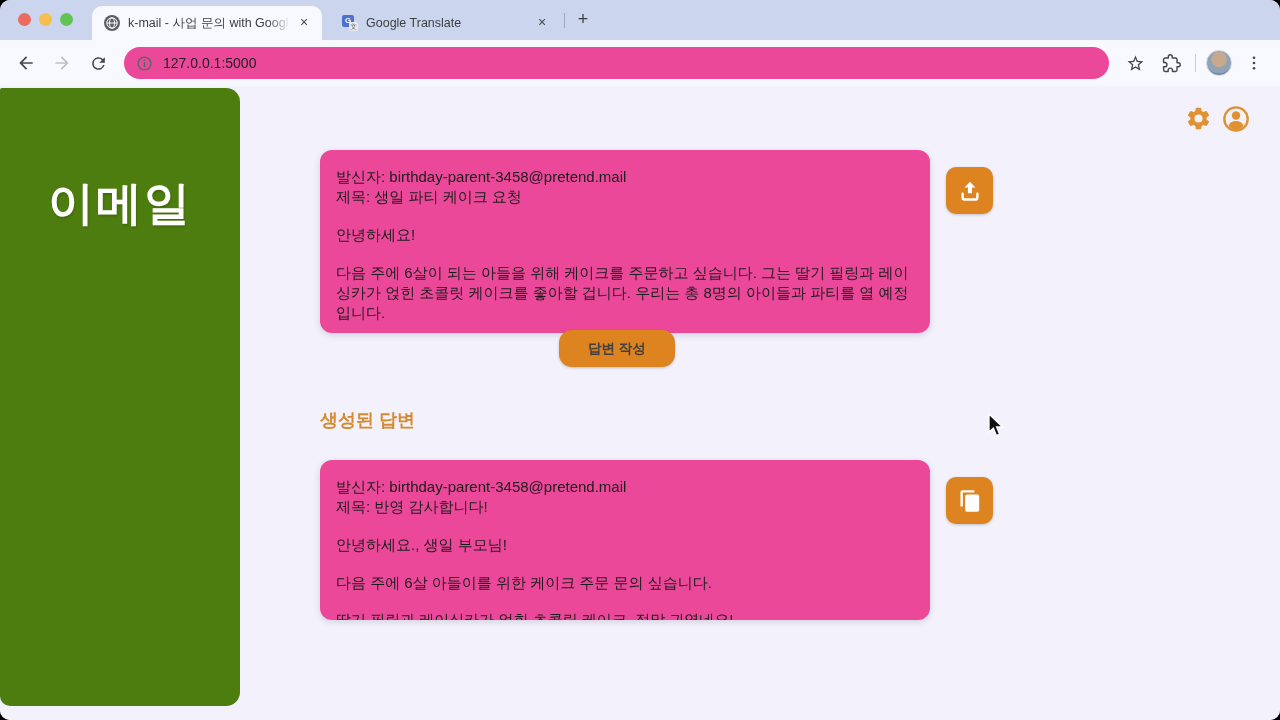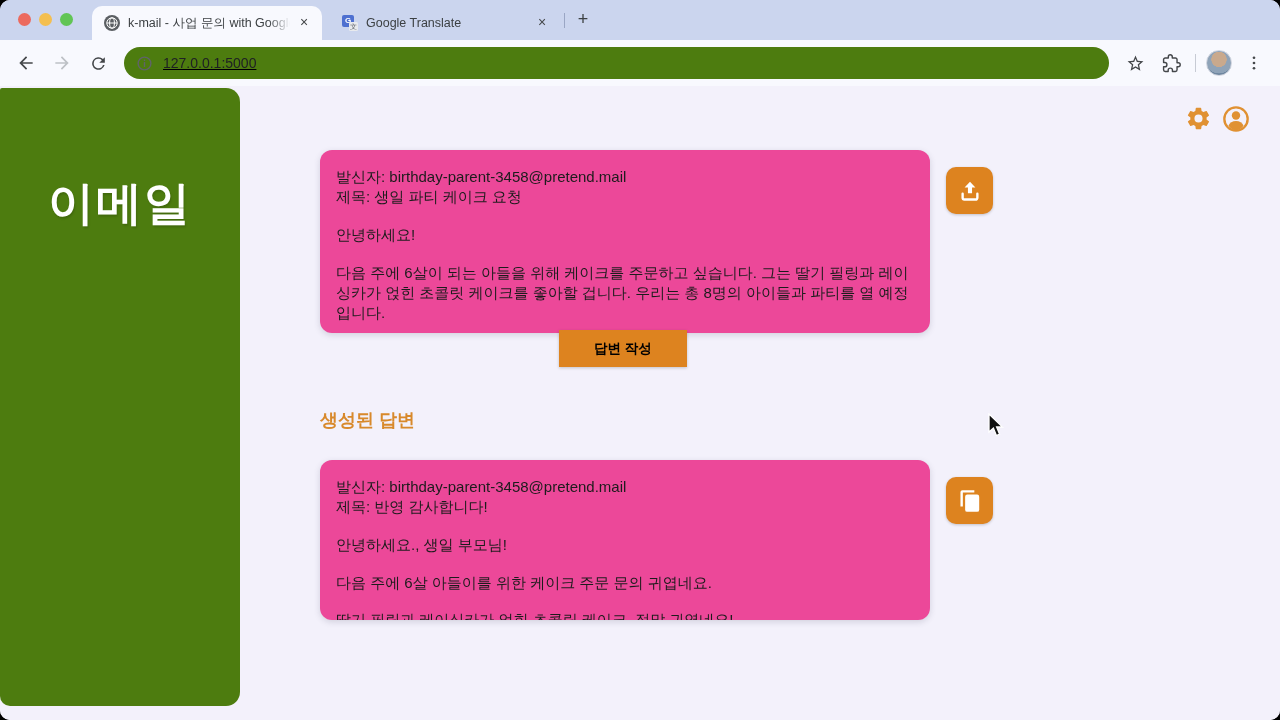--- a/index.html
+++ b/index.html
@@ -24,21 +24,21 @@
 
   .favicon-globe { border-radius: 50%; background: #5B5F63; position: relative; }
   .favicon-globe svg { position: absolute; inset: 0; }
   .favicon-gt { position: relative; }
   .favicon-gt .g { position: absolute; left: 0; top: 0; width: 12px; height: 12px; background: #4E70D0; border-radius: 2px; color: #fff; font-size: 8px; font-weight: bold; text-align: center; line-height: 12px; }
   .favicon-gt .a { position: absolute; right: 0; bottom: 0; width: 9px; height: 9px; background: #E8EAED; border-radius: 1.5px; color: #5F6368; font-size: 7px; text-align: center; line-height: 9px; }
 
   
   .toolbar { height: 46px; background: #F8F9FE; display: flex; align-items: center; padding: 0 8px; }
   .navbtn { width: 32px; height: 32px; border-radius: 50%; display: flex; align-items: center; justify-content: center; margin: 0 2px; }
-  .urlpill { flex: 1; height: 32px; margin: 0 8px; background: #4d7c0f; border-radius: 16px; display: flex; align-items: center; padding: 0 12px; text-decoration: underline; }
+  .urlpill { flex: 1; height: 32px; margin: 0 8px; background: #ec4899; border-radius: 16px; display: flex; align-items: center; padding: 0 12px; }
   .urlpill .url { font-size: 14px; color: #202124; margin-left: 10px; }
   .rightbtns { display: flex; align-items: center; }
   .tool-sep { width: 1px; height: 18px; background: #C7CBD4; margin: 0 6px; }
   .avatar { width: 26px; height: 26px; border-radius: 50%; margin: 0 4px; background: radial-gradient(circle at 50% 35%, #C9A98D 0 38%, #8FA3B8 40% 70%, #6F87A0 72%); border: 1px solid #D0D4DE; }
 
   
   .content { position: relative; height: 634px; background: #F3F1FB; }
   .sidebar { position: absolute; left: 0; top: 2px; width: 240px; height: 618px; background: #4d7c0f; border-radius: 2px 14px 14px 10px; text-align: center; }
   .sidebar .apptitle { margin-top: 85px; font-size: 46px; font-weight: bold; color: #FFFFFF; text-shadow: 1px 2px 2px rgba(0,0,0,0.15); letter-spacing: 2px; }
   .sidebar .appsub { margin-top: 28px; font-size: 15px; color: #2B2118; }
@@ -48,21 +48,21 @@
 
   .card { position: absolute; left: 80px; width: 610px; background: #ec4899; border-radius: 12px; box-shadow: 0 2px 6px rgba(60,60,90,0.18); padding: 17px 16px 10px; font-size: 15px; line-height: 20px; color: #1C1C1C; }
   .card .gap { height: 18px; }
   #card-incoming { top: 64px; }
   #card-generated { top: 374px; height: 160px; overflow: hidden; }
 
   .squarebtn { position: absolute; width: 47px; height: 47px; border-radius: 10px; background: #DD831F; display: flex; align-items: center; justify-content: center; box-shadow: 0 1px 3px rgba(0,0,0,0.2); }
   #upload-btn { left: 706px; top: 81px; }
   #copy-btn { left: 706px; top: 391px; }
 
-  .genbtn { position: absolute; left: 319px; top: 244px; width: 128px; height: 37px; background: #DD831F; border: none; border-radius: 0; color: #000000; font-size: 13.5px; font-weight: bold; font-family: inherit; box-shadow: 0 1px 3px rgba(0,0,0,0.2); }
+  .genbtn { position: absolute; left: 319px; top: 244px; width: 116px; height: 37px; background: #DD831F; border: none; border-radius: 13px; color: #404040; font-size: 13.5px; font-weight: bold; font-family: inherit; box-shadow: 0 1px 3px rgba(0,0,0,0.2); }
   .genheading { position: absolute; left: 80px; top: 322px; font-size: 18px; font-weight: bold; color: #D8892B; }
 
   .cursor { position: absolute; left: 745px; top: 327px; }
 </style>
 </head>
 <body>
 
 <div class="window">
 
   <div class="tabstrip">
@@ -188,21 +188,21 @@
       <button class="genbtn">답변 작성</button>
 
       <div class="genheading">생성된 답변</div>
 
       <div class="card" id="card-generated">
         <div>발신자: birthday-parent-3458@pretend.mail</div>
         <div>제목: 반영 감사합니다!</div>
         <div class="gap"></div>
         <div>안녕하세요., 생일 부모님!</div>
         <div class="gap"></div>
-        <div>다음 주에 6살 아들이를 위한 케이크 주문 문의 귀엽네요.</div>
+        <div>다음 주에 6살 아들이를 위한 케이크 주문 문의 싶습니다.</div>
         <div class="gap" style="height:17px"></div>
         <div>딸기 필링과 레이싱카가 얹힌 초콜릿 케이크, 정말 귀엽네요!</div>
       </div>
 
       <div class="squarebtn" id="copy-btn">
         <svg width="26" height="26" viewBox="0 0 24 24">
           <path fill="#fff" d="M16,2H5A1.8,1.8 0 0,0 3.2,3.8V17h2.2V4.2H16Z"></path>
           <rect x="7.5" y="6" width="13" height="16" rx="2" fill="#fff"></rect>
         </svg>
       </div>

